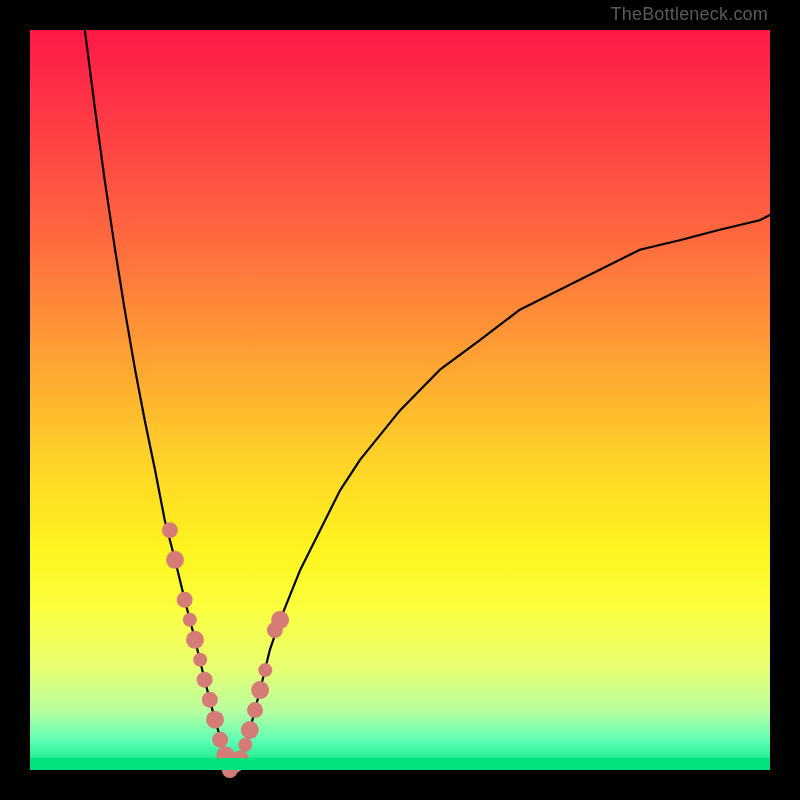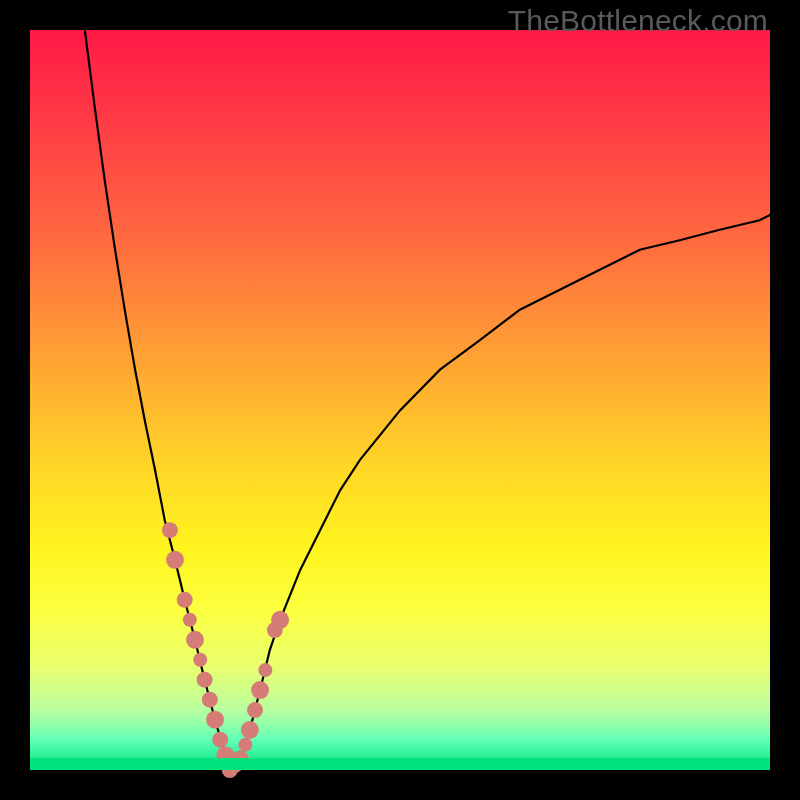--- a/index.html
+++ b/index.html
@@ -61,21 +61,21 @@
     bottom: 0;
     width: 740px;
     height: 12px;
     background: #00e27e;
   }
   .attribution {
     position: absolute;
     top: 4px;
     right: 32px;
     color: #5a5a5a;
-    font-size: 30px;
+    font-size: 18px;
     font-weight: 400;
     letter-spacing: 0.2px;
     user-select: none;
   }
 </style>
 </head>
 <body>
 
 <div class="frame">
   <div class="plot-area">

